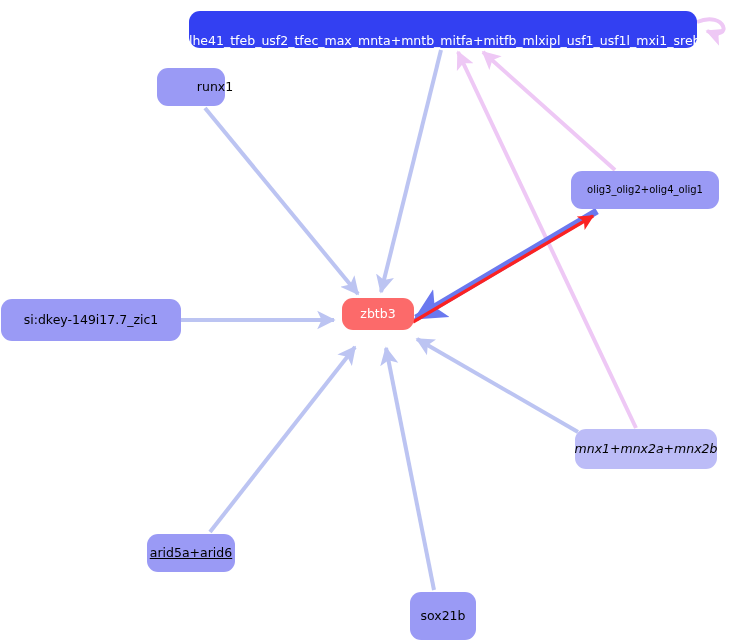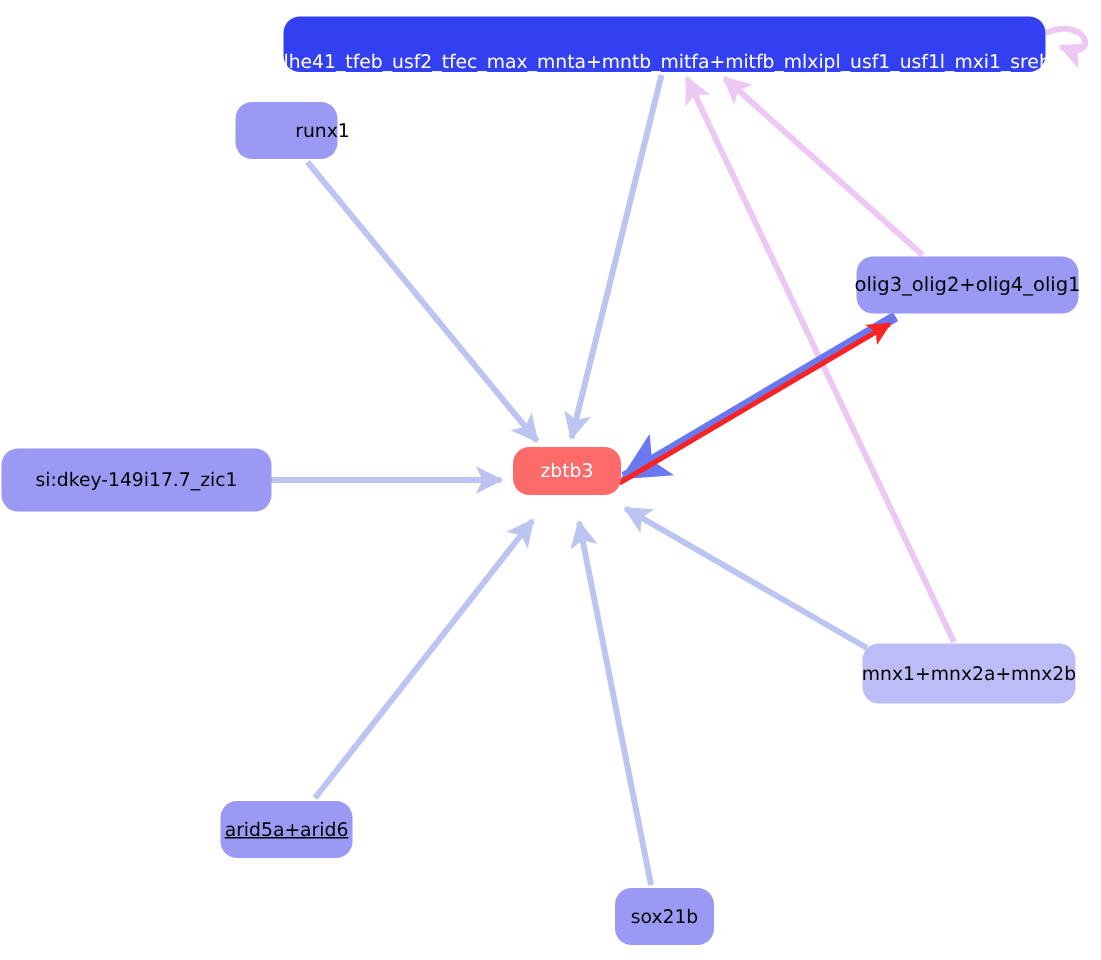--- a/index.html
+++ b/index.html
@@ -54,36 +54,36 @@
 
   <div class="node n-deep" style="left:189px;top:11px;width:508px;height:37px;">
     <span class="lbl" style="font-size:12.5px;margin-top:23px;">bhlhe41_tfeb_usf2_tfec_max_mnta+mntb_mitfa+mitfb_mlxipl_usf1_usf1l_mxi1_srebf1</span>
   </div>
 
   <div class="node n-blue" style="left:157px;top:68px;width:68px;height:38px;padding-left:48px;">
     <span class="lbl" style="font-size:12.5px;">runx1</span>
   </div>
 
   <div class="node n-blue" style="left:571px;top:171px;width:148px;height:38px;">
-    <span class="lbl" style="font-size:13px;">olig3_olig2+olig4_olig1</span>
+    <span class="lbl" style="font-size:10px;">olig3_olig2+olig4_olig1</span>
   </div>
 
   <div class="node n-blue" style="left:1px;top:299px;width:180px;height:42px;">
     <span class="lbl" style="font-size:12.5px;">si:dkey-149i17.7_zic1</span>
   </div>
 
   <div class="node n-red" style="left:342px;top:298px;width:72px;height:32px;">
     <span class="lbl" style="font-size:12.5px;">zbtb3</span>
   </div>
 
-  <div class="node n-lilac" style="left:575px;top:429px;width:142px;height:40px;">
+  <div class="node n-lilac" style="left:575px;top:429px;width:142px;height:40px;font-style:italic;">
     <span class="lbl" style="font-size:12.5px;">mnx1+mnx2a+mnx2b</span>
   </div>
 
   <div class="node n-blue" style="left:147px;top:534px;width:88px;height:38px;">
     <span class="lbl" style="font-size:12.5px;text-decoration:underline;">arid5a+arid6</span>
   </div>
 
-  <div class="node n-blue" style="left:410px;top:592px;width:66px;height:38px;align-items:center;">
+  <div class="node n-blue" style="left:410px;top:592px;width:66px;height:48px;align-items:center;">
     <span class="lbl" style="font-size:12.5px;">sox21b</span>
   </div>
 
 </div>
 
 </body></html>

